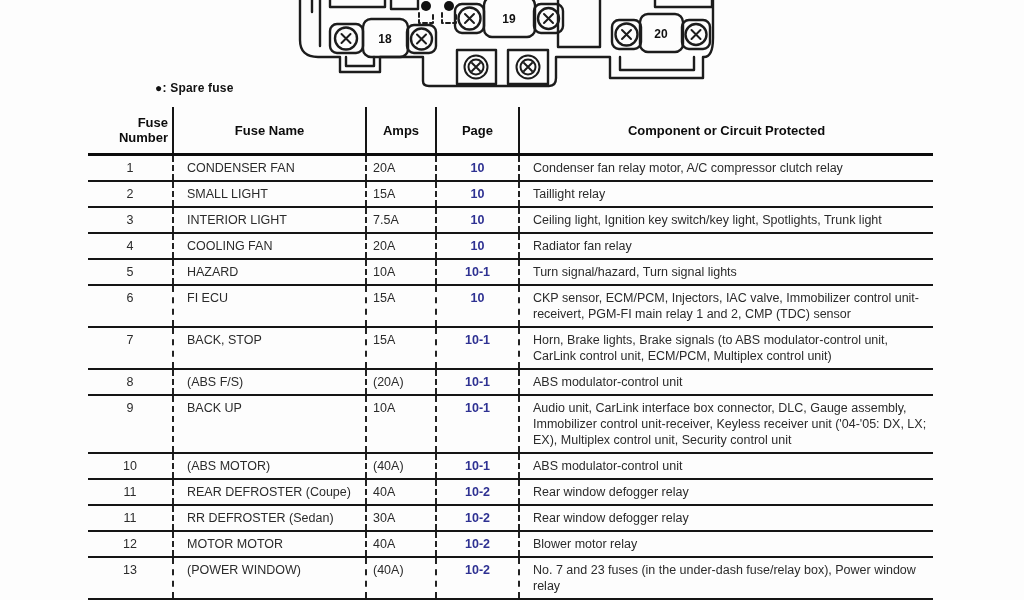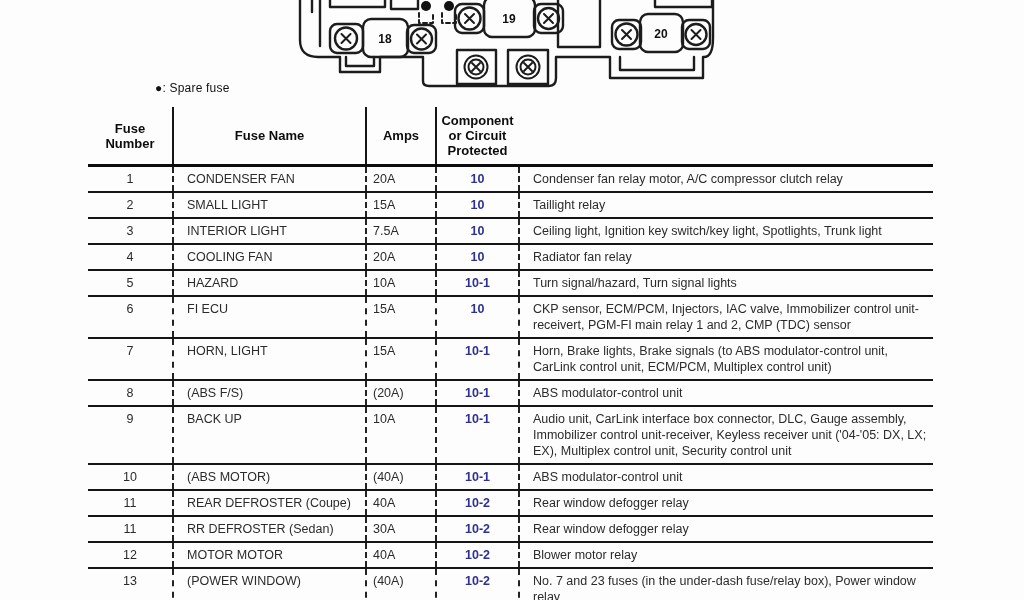--- a/index.html
+++ b/index.html
@@ -5,31 +5,31 @@
   html,body{margin:0;padding:0;}
   body{width:1024px;height:600px;overflow:hidden;background:#fdfdfd;
        font-family:"Liberation Sans", sans-serif;color:#222;}
   #page{position:relative;width:1024px;height:600px;overflow:hidden;background:#fdfdfd;}
 
   
   #diagram{position:absolute;left:290px;top:0;width:436px;height:100px;}
   #diagram svg{display:block;overflow:hidden;}
 
   
-  #legend{position:absolute;left:155px;top:81px;font-size:12px;font-weight:normal;color:#111;
+  #legend{position:absolute;left:155px;top:81px;font-size:12px;font-weight:bold;color:#111;
           letter-spacing:.2px;}
   #legend .dot{font-size:12px;}
 
   
   #fuse-table{position:absolute;left:88px;top:107px;width:845px;color:#2b2b2b;}
   .trow{display:grid;grid-template-columns:84px 193px 70px 83px 415px;
         border-bottom:2.5px solid #151515;}
   .thead{font-weight:bold;color:#0c0c0c;border-bottom:3px solid #0c0c0c;}
   .thead .cell{border-left:2.5px solid #151515;display:flex;align-items:center;justify-content:center;
-               text-align:center;font-size:13px;line-height:15px;padding:6px 4px;min-height:34px;}
+               text-align:right;font-size:13px;line-height:15px;padding:6px 4px;min-height:34px;}
   .thead .cell:first-child{border-left:none;}
   .tbody .cell{border-left:2px dashed #222;font-size:12.5px;line-height:16px;padding:4px 6px;}
   .tbody .cell:first-child{border-left:none;}
   .cell.c-num{ text-align:center;}
   .cell.c-name{padding-left:13px;}
   .cell.c-amps{text-align:left;}
   .cell.c-page{text-align:center;font-weight:bold;}
   .cell.c-comp{padding-left:13px;}
 </style>
 </head>
@@ -107,20 +107,21 @@
 
   <div id="legend">
     <span class="dot">●</span><span>: Spare fuse</span>
   </div>
 
   <div id="fuse-table">
     <div class="trow thead">
       <div class="cell">Fuse Number</div>
       <div class="cell">Fuse Name</div>
       <div class="cell">Amps</div>
+      <div class="cell">Page</div>
       <div class="cell">Component or Circuit Protected</div>
     </div>
     <div class="tbody">
         <div class="trow">
     <div class="cell c-num">1</div>
     <div class="cell c-name">CONDENSER FAN</div>
     <div class="cell c-amps">20A</div>
     <div class="cell c-page" style="color: rgb(46, 49, 146);">10</div>
     <div class="cell c-comp">Condenser fan relay motor, A/C compressor clutch relay</div>
   </div>
@@ -154,21 +155,21 @@
   </div>
         <div class="trow">
     <div class="cell c-num">6</div>
     <div class="cell c-name">FI ECU</div>
     <div class="cell c-amps">15A</div>
     <div class="cell c-page" style="color: rgb(46, 49, 146);">10</div>
     <div class="cell c-comp">CKP sensor, ECM/PCM, Injectors, IAC valve, Immobilizer control unit-receivert, PGM-FI main relay 1 and 2, CMP (TDC) sensor</div>
   </div>
         <div class="trow">
     <div class="cell c-num">7</div>
-    <div class="cell c-name">HORN, LIGHT</div>
+    <div class="cell c-name">BACK, STOP</div>
     <div class="cell c-amps">15A</div>
     <div class="cell c-page" style="color: rgb(46, 49, 146);">10-1</div>
     <div class="cell c-comp">Horn, Brake lights, Brake signals (to ABS modulator-control unit, CarLink control unit, ECM/PCM, Multiplex control unit)</div>
   </div>
         <div class="trow">
     <div class="cell c-num">8</div>
     <div class="cell c-name">(ABS F/S)</div>
     <div class="cell c-amps">(20A)</div>
     <div class="cell c-page" style="color: rgb(46, 49, 146);">10-1</div>
     <div class="cell c-comp">ABS modulator-control unit</div>

